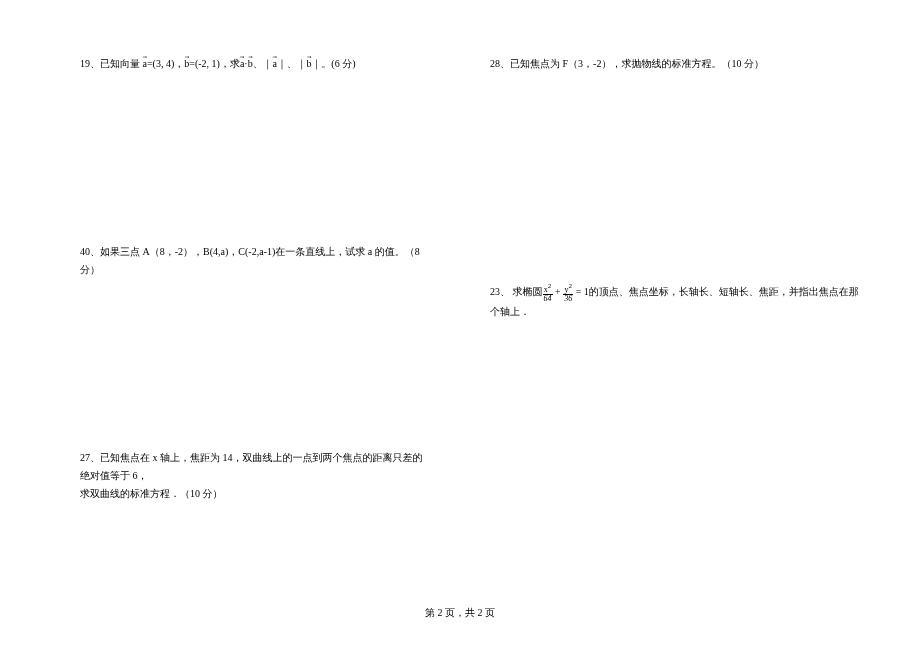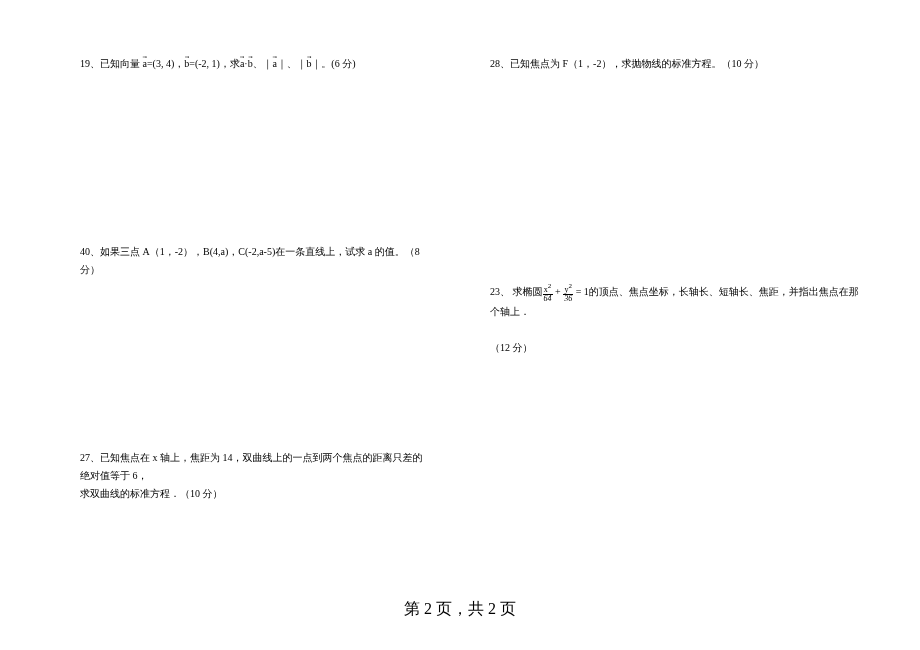--- a/index.html
+++ b/index.html
@@ -81,61 +81,58 @@
     .sup {
       font-size: 7px;
       vertical-align: super;
     }
     .page-number {
       position: absolute;
       bottom: 30px;
       left: 0;
       width: 100%;
       text-align: center;
-      font-size: 16px;
+      font-size: 10px;
     }
   </style>
 </head>
 <body>
 
 <div class="page">
 
   <div class="column">
 
     <div class="problem problem-19">
       <span>19、</span><span>已知向量 </span><span class="vec"><span>a</span><span class="vec-arrow">⃗</span></span><span>=(3, 4)，</span><span class="vec"><span>b</span><span class="vec-arrow">⃗</span></span><span>=(-2, 1)，求</span><span class="vec"><span>a</span><span class="vec-arrow">⃗</span></span><span>·</span><span class="vec"><span>b</span><span class="vec-arrow">⃗</span></span><span>、｜</span><span class="vec"><span>a</span><span class="vec-arrow">⃗</span></span><span>｜、｜</span><span class="vec"><span>b</span><span class="vec-arrow">⃗</span></span><span>｜。</span><span>(6 分)</span>
     </div>
 
     <div class="problem problem-20">
-      <span>40、</span><span>如果三点 A（1，-2），B(4,a)，C(-2,a-5)在一条直线上，试求 a 的值。</span><span>（8 分）</span>
+      <span>40、</span><span>如果三点 A（8，-2），B(4,a)，C(-2,a-1)在一条直线上，试求 a 的值。</span><span>（8 分）</span>
     </div>
 
     <div class="problem problem-21">
       <div>
         <span>27、</span><span>已知焦点在 x 轴上，焦距为 14，双曲线上的一点到两个焦点的距离只差的绝对值等于 6，</span>
       </div>
       <div style="">
         <span>求双曲线的标准方程．</span><span>（10 分）</span>
       </div>
     </div>
 
   </div>
 
   <div class="column column-right">
 
     <div class="problem problem-22">
-      <span>28、</span><span>已知焦点为 F（1，-2），求抛物线的标准方程。</span><span>（10 分）</span>
+      <span>28、</span><span>已知焦点为 F（3，-2），求抛物线的标准方程。</span><span>（10 分）</span>
     </div>
 
     <div class="problem problem-23">
       <div>
         <span>23、</span><span> 求椭圆</span><span class="frac"><span class="frac-num"><span>x</span><span class="sup">2</span></span><span class="frac-den">64</span></span><span> + </span><span class="frac"><span class="frac-num"><span>y</span><span class="sup">2</span></span><span class="frac-den">36</span></span><span> = 1</span><span>的顶点、焦点坐标，长轴长、短轴长、焦距，并指出焦点在那个轴上．</span>
-      </div>
-      <div style="margin-top:18px">
-        <span>（12 分）</span>
       </div>
     </div>
 
   </div>
 
   <div class="page-number">
     <span>第 2 页，共 2 页</span>
   </div>
 
 </div>

